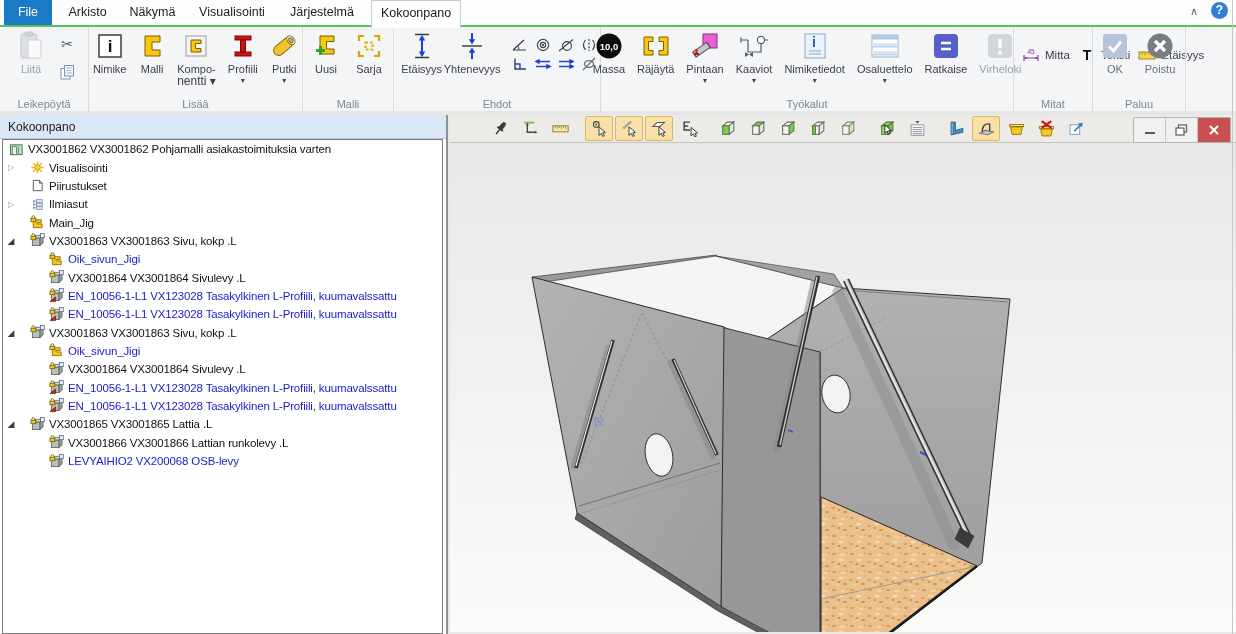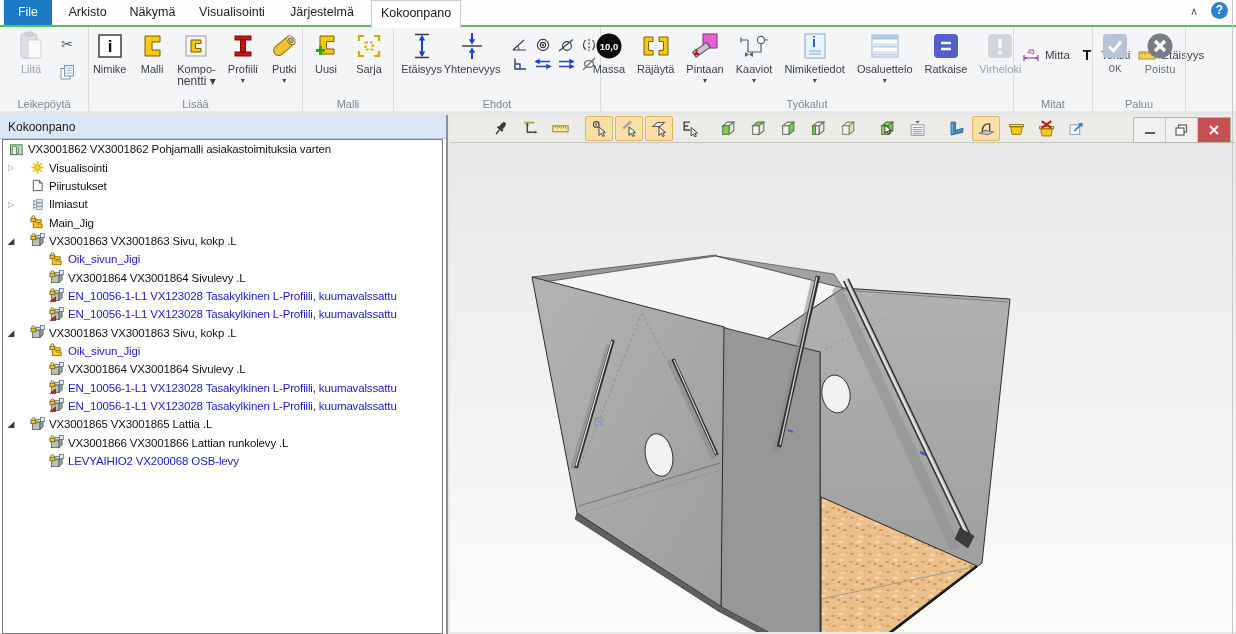--- a/index.html
+++ b/index.html
@@ -533,21 +533,21 @@
             <path d="M4 4 v2.5 M7 4 v3.5 M10 4 v2.5 M13 4 v3.5" stroke="#a8892a" stroke-width=".9"></path>
           </svg>
         <span class="rlb">Etäisyys</span>
       </div>
     </div>
     <div class="glabel">Mitat</div>
   </div>
 
   <div class="rgroup" style="left:1093px;width:92px;">
     <div class="gbody" style="gap:8px;">
-      <div class="rbtn" style="width:34px;font-family:Liberation Mono, monospace;">
+      <div class="rbtn" style="width:34px;">
         <span class="ric">
             <svg width="28" height="28" viewBox="0 0 28 28">
               <rect x="2" y="2" width="24" height="24" rx="3" fill="#b7c3d9"></rect>
               <path d="M8 14.5 L12.5 19 L20 9.5" stroke="#fff" stroke-width="3" fill="none"></path>
             </svg>
           </span>
         <span class="rlb" style="color:#6a7077;">OK</span>
       </div>
       <div class="rbtn" style="width:40px;">
         <span class="ric">

